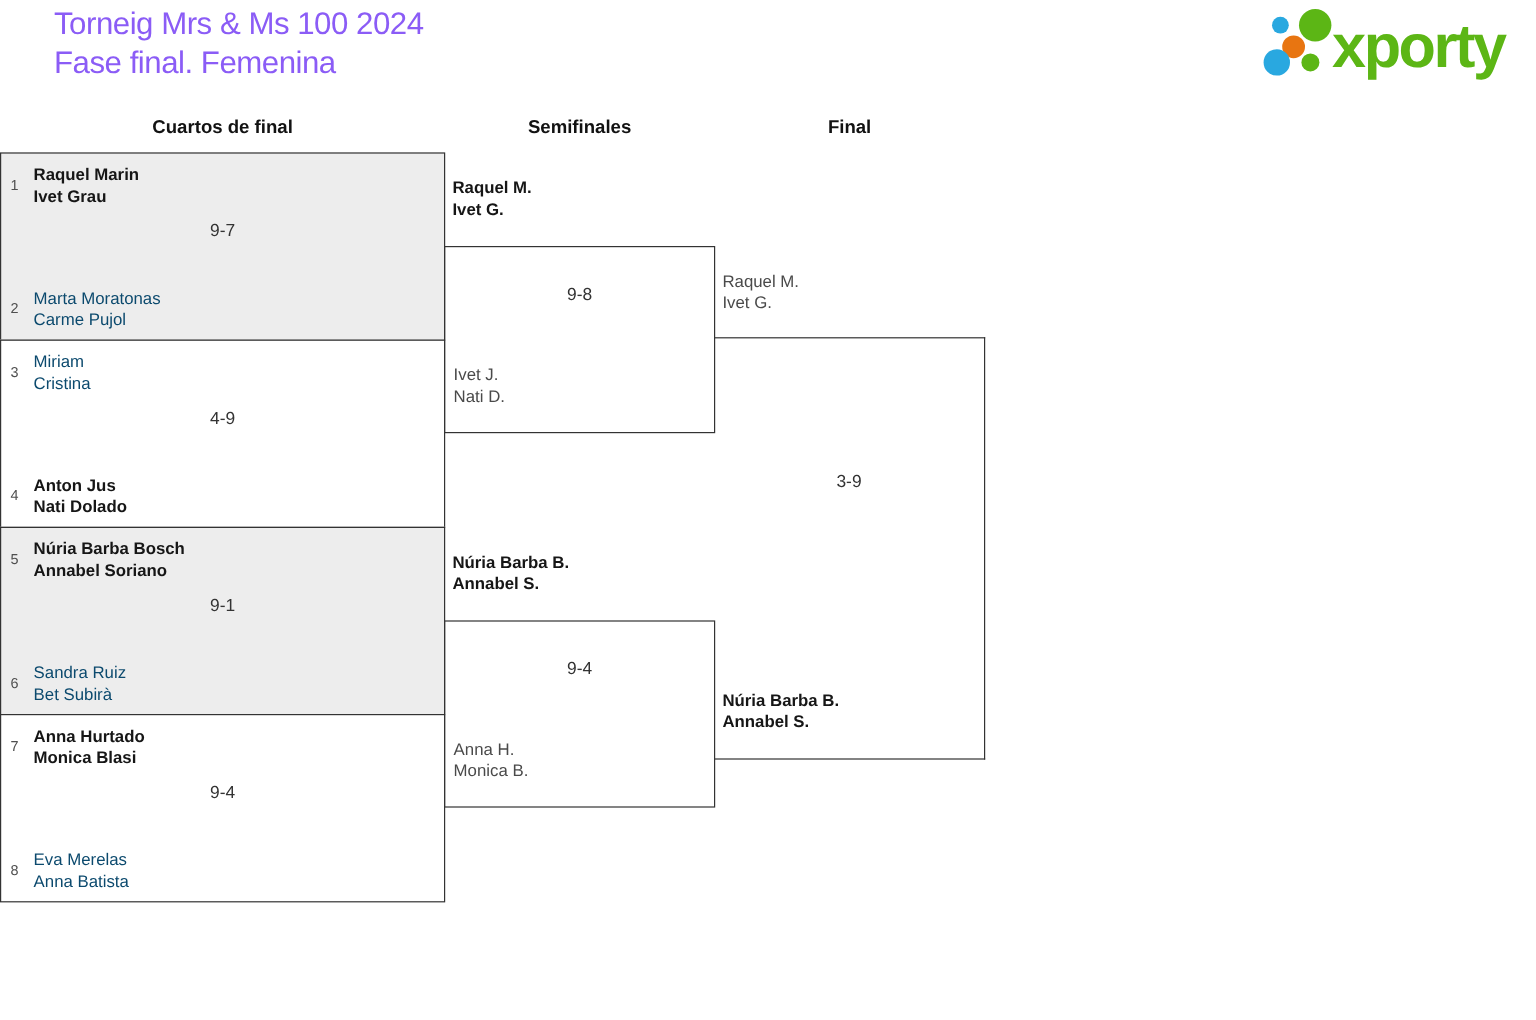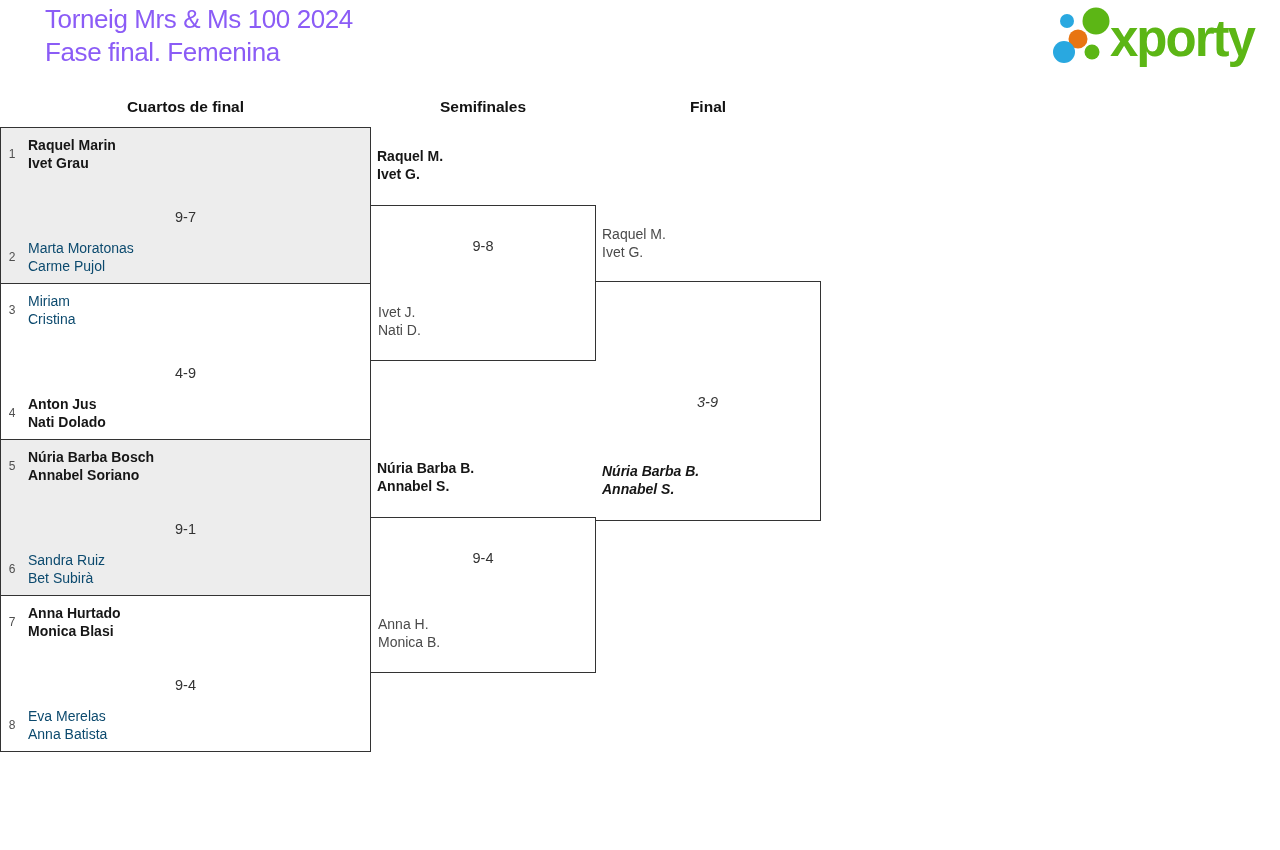--- a/index.html
+++ b/index.html
@@ -25,42 +25,42 @@
     font-size:15.5px; font-weight:700; color:#121212; text-align:center; line-height:20px;
   }
   .col-header.qf   { left:0;     width:371px; }
   .col-header.sf   { left:370px; width:226px; }
   .col-header.fin  { left:595px; width:226px; }
 
   
   .match { position:absolute; border:1px solid #333333; background:#ffffff; }
   .match.qf  { left:0;     width:371px; height:157px; }
   .match.sf  { left:370px; width:226px; height:156px; background:transparent; }
-  .match.fin { left:595px; width:226px; height:240px; border-left:none; background:transparent;font-style:italic; }
+  .match.fin { left:595px; width:226px; height:352px; border-left:none; background:transparent; }
 
   .qf1 { top:127px; } .qf2 { top:283px; } .qf3 { top:439px; } .qf4 { top:595px; }
   .sf1 { top:205px; } .sf2 { top:517px; }
   .fin1 { top:281px; }
 
   
   .team-row { position:absolute; left:0; height:36px; display:flex; align-items:center; }
   .team-row.row-top    { top:8px; }
   .team-row.row-bottom { top:111px; }
   .seed {
     width:22px; flex:none; text-align:center;
     font-size:12px; color:#4f4f4f; line-height:36px;
   }
   .names { margin-left:5px; font-size:14px; line-height:18px; color:#0c4a6e; }
   .names.winner { font-weight:700; color:#161616; }
 
   .score {
     position:absolute; left:0; right:0; text-align:center;
     font-size:14.5px; line-height:18px; color:#333333;
   }
-  .score.qf-score  { top:80px; }
+  .score.qf-score  { top:56px; }
   .score.sf-score  { top:31px; }
   .score.fin-score { top:111px; }
 
   
   .float-team {
     position:absolute; font-size:14px; line-height:18px; color:#4a4a4a;
   }
   .float-team.winner { font-weight:700; color:#161616; }
   .ft-sf1 { left:377px; top:147px; }
   .ft-sf2 { left:377px; top:459px; }

